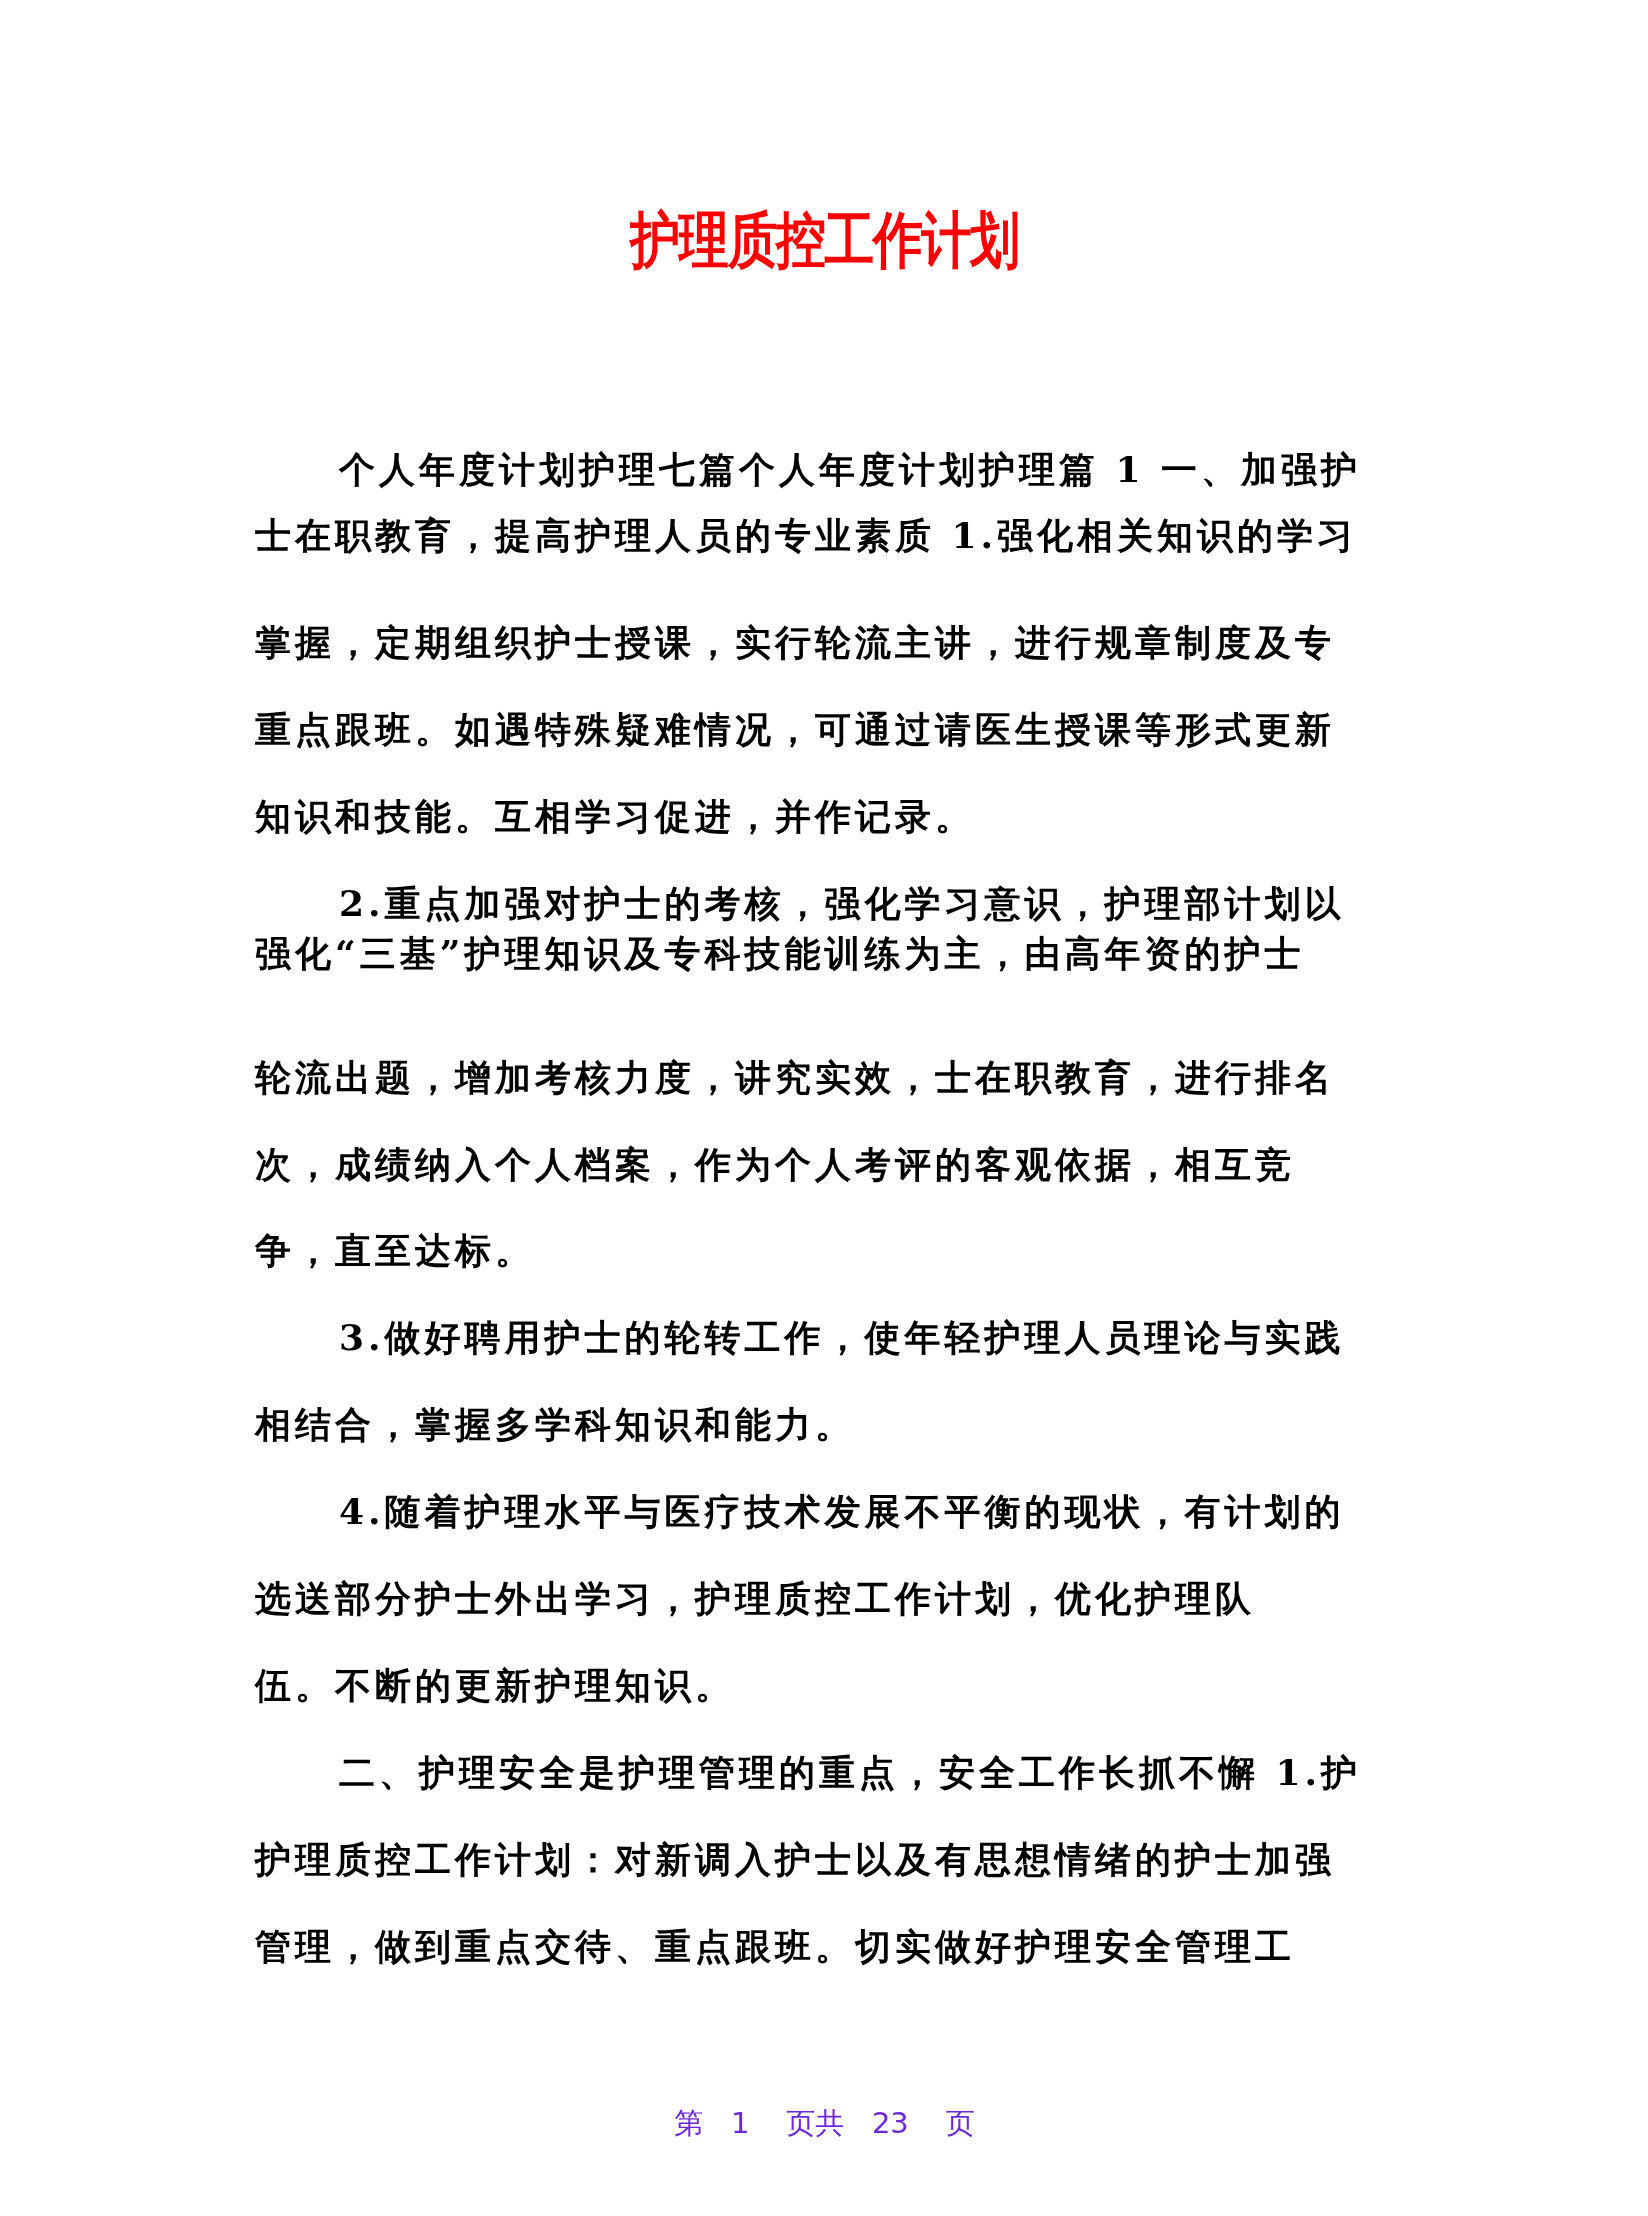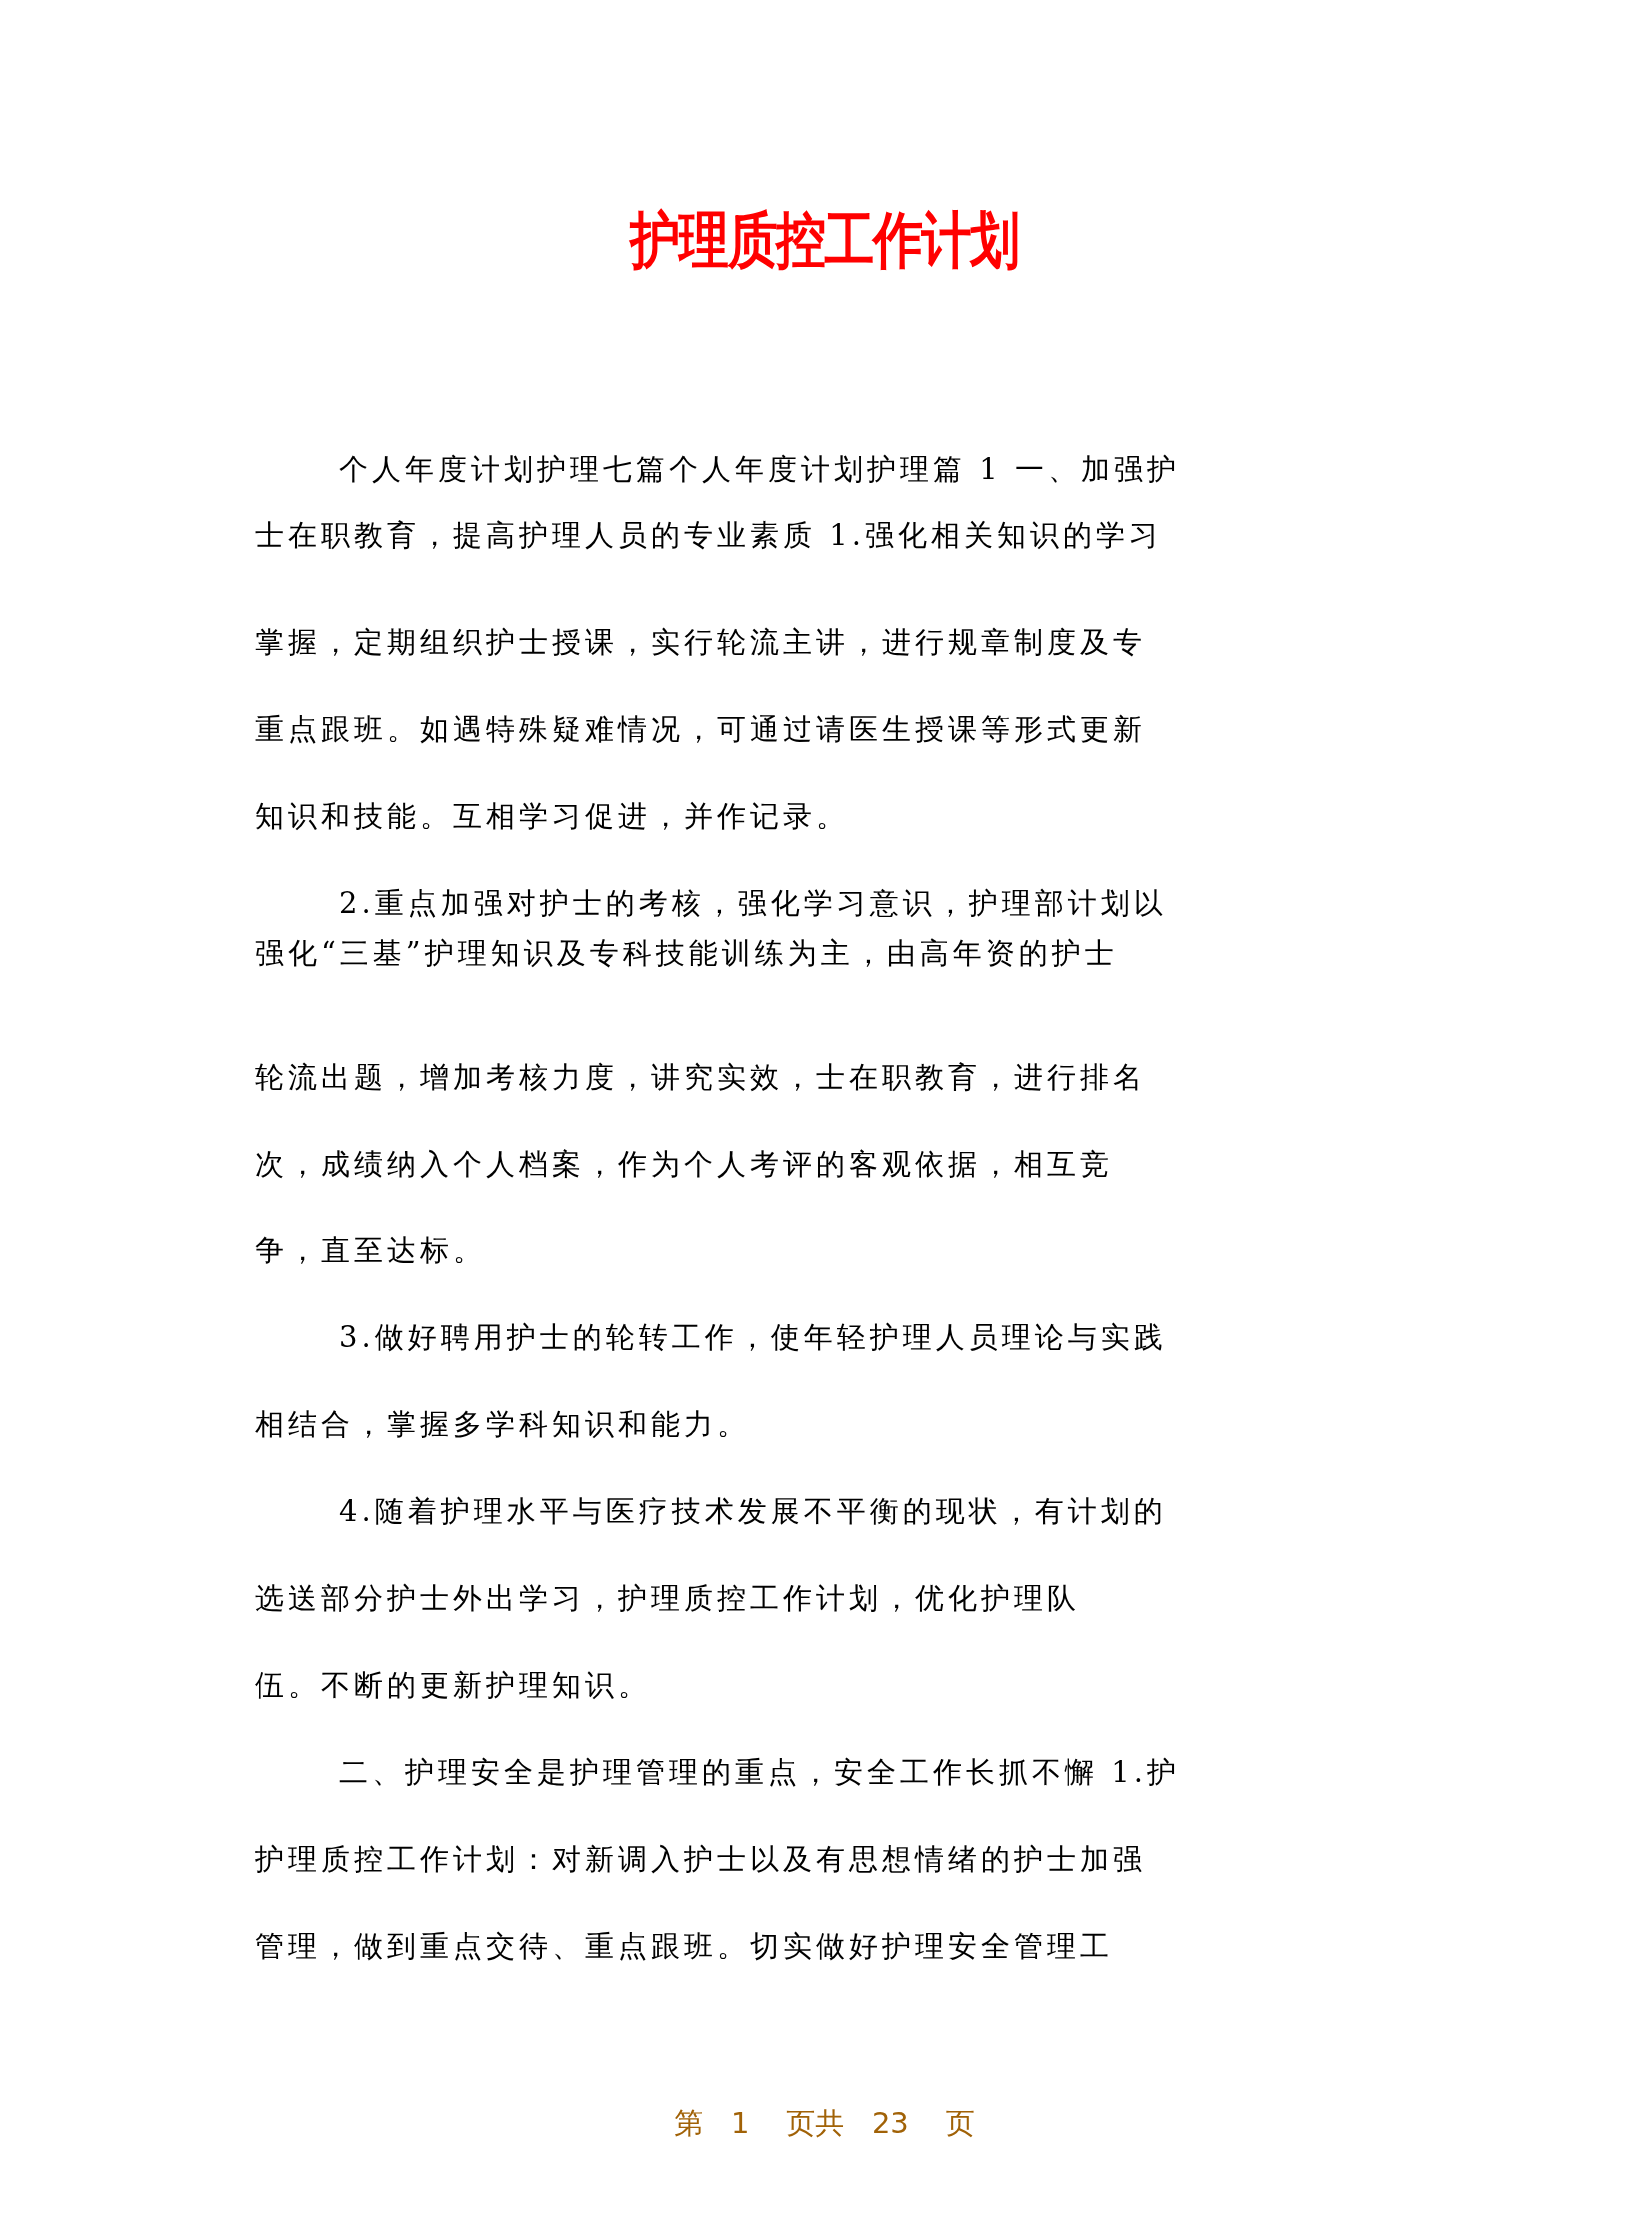--- a/index.html
+++ b/index.html
@@ -3,26 +3,26 @@
 <meta charset="utf-8">
 <style>
   html, body { margin:0; padding:0; background:#ffffff; }
   body { width:1649px; height:2332px; position:relative; overflow:hidden;
          font-family:"DejaVu Serif","Liberation Serif",serif; color:#000; }
   .title { position:absolute; top:202px; left:0; width:1649px; text-align:center;
            font-family:"DejaVu Sans","Liberation Sans",sans-serif; font-weight:bold;
            font-size:61px; line-height:75px; color:#ff0000; letter-spacing:-1.8px;
            transform:scaleX(0.82); transform-origin:center; }
   .body { position:absolute; left:255px; top:0; width:1139px; }
-  .line { position:absolute; left:0; width:1139px; height:87px; font-size:29px;
-          line-height:87px; white-space:nowrap; letter-spacing:4px; }
+  .line { position:absolute; left:0; width:1139px; height:87px; font-size:36px;
+          line-height:87px; white-space:nowrap; letter-spacing:4px;font-weight:bold; }
   .line.indent { left:84px; width:1055px; }
   .footer { position:absolute; top:2103px; left:0; width:1649px; text-align:center;
             font-family:"DejaVu Sans","Liberation Sans",sans-serif; font-size:29px;
-            line-height:40px; color:#a16207; white-space:pre; }
+            line-height:40px; color:#6d28d9; white-space:pre; }
 </style>
 </head>
 <body>
 
 <div class="title">护理质控工作计划</div>
 
 <div class="body">
   <div class="line indent" style="top:426px">个人年度计划护理七篇个人年度计划护理篇 1 一、加强护</div>
   <div class="line" style="top:492px">士在职教育，提高护理人员的专业素质 1.强化相关知识的学习</div>
   <div class="line" style="top:599px">掌握，定期组织护士授课，实行轮流主讲，进行规章制度及专</div>

